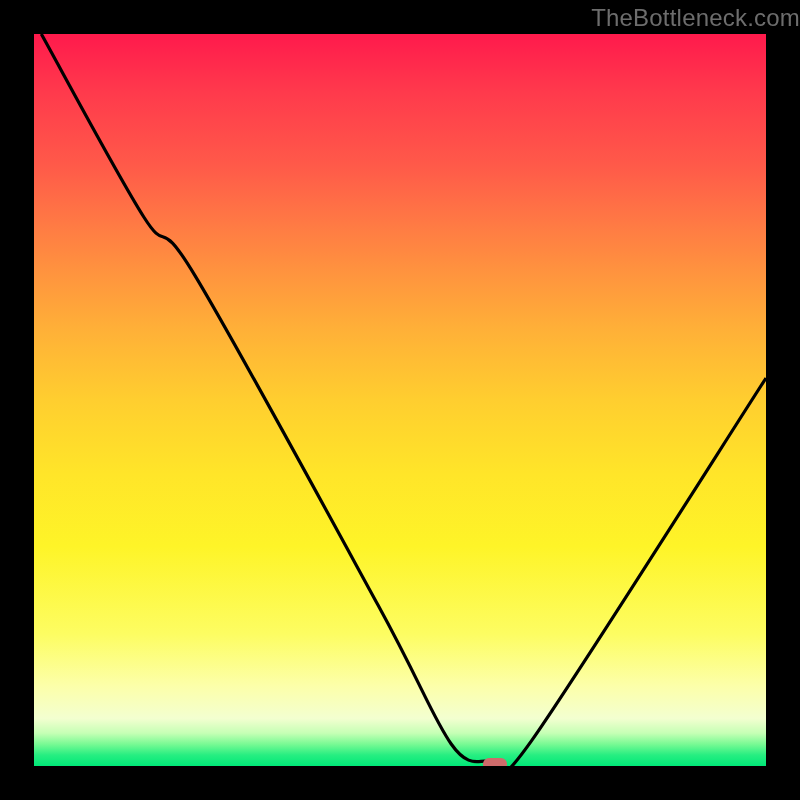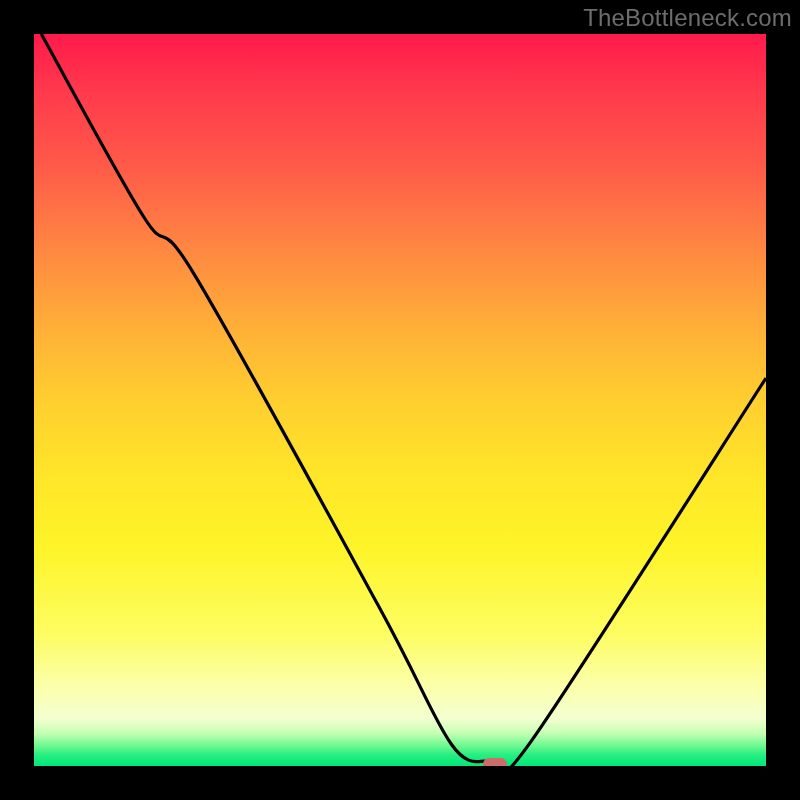--- a/index.html
+++ b/index.html
@@ -12,21 +12,21 @@
   }
   .canvas {
     position: relative;
     width: 800px;
     height: 800px;
     background: #000;
   }
   .watermark {
     position: absolute;
     top: 4px;
-    right: 8px;
+    right: 0;
     color: #6d6d6d;
     font-family: Arial, Helvetica, sans-serif;
     font-size: 24px;
     font-weight: 500;
     letter-spacing: 0.2px;
     z-index: 5;
   }
   .plot-area {
     position: absolute;
     left: 34px;

